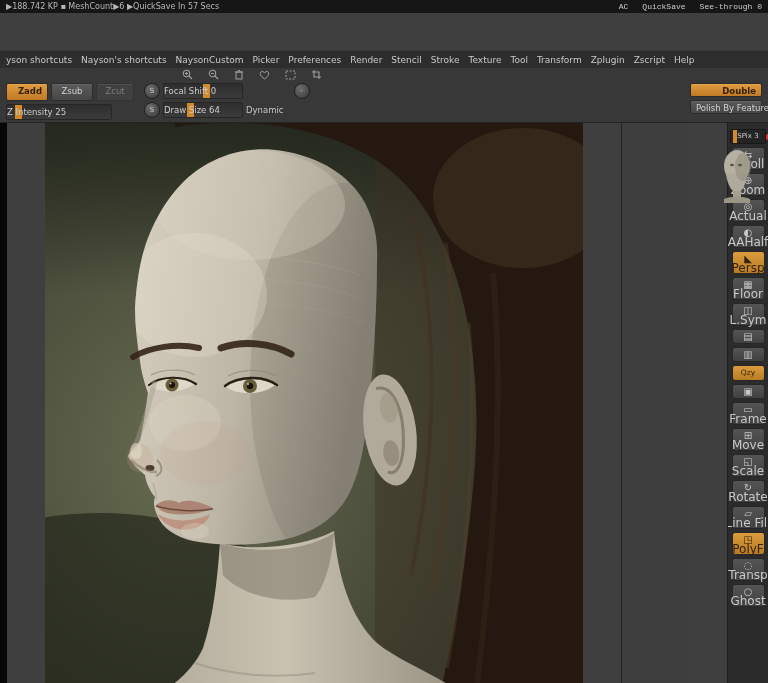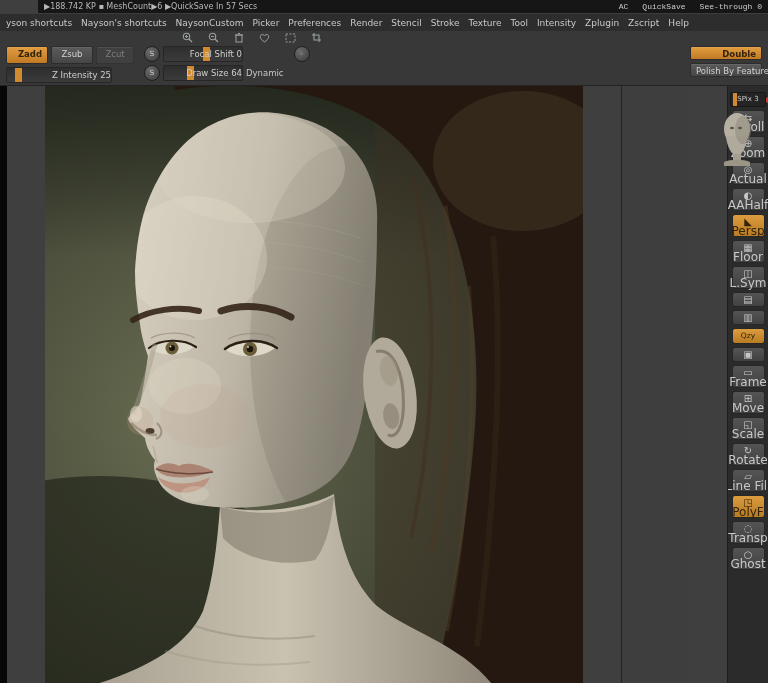--- a/index.html
+++ b/index.html
@@ -2,27 +2,27 @@
 <html><head>
 <meta charset="utf-8">
 <style>
   html,body{margin:0;padding:0;width:768px;height:683px;overflow:hidden;
     background:#3f3f3f;font-family:"DejaVu Sans","Liberation Sans",sans-serif;
     -webkit-font-smoothing:antialiased;}
   .app{width:768px;height:683px;display:flex;flex-direction:column;}
 
   
   .topbar{height:13px;background:#161616;color:#b8b8b8;font-size:8px;
-    display:flex;justify-content:space-between;align-items:center;padding:0 6px;flex:0 0 auto;margin-left:38px;}
+    display:flex;justify-content:space-between;align-items:center;padding:0 6px;flex:0 0 auto;}
   .topbar .right{display:flex;gap:14px;color:#cccccc;font-family:Liberation Mono, monospace;}
 
   
   .menubar{height:17px;background:#2d2d2d;border-top:1px solid #3c3c3c;
     display:flex;align-items:center;gap:9px;padding:0 6px;font-size:9px;color:#c9c9c9;flex:0 0 auto;
-    white-space:nowrap;overflow:hidden;}
+    white-space:nowrap;overflow:hidden;margin-top:37px;}
   .menubar span{cursor:default;}
 
   
   .iconstrip{height:13px;background:#383838;display:flex;align-items:center;gap:15px;
     padding-left:182px;flex:0 0 auto;}
   .iconstrip svg{display:block;}
 
   
   .toolbar{height:37px;background:#383838;display:flex;gap:10px;align-items:flex-start;
     padding:2px 6px 2px 6px;flex:0 0 auto;border-bottom:1px solid #232323;}
@@ -30,21 +30,21 @@
   .row{display:flex;gap:3px;align-items:center;}
   .btn{font-size:8.5px;color:#d2d2d2;background:linear-gradient(#5b5b5b,#464646);
     border:1px solid #2c2c2c;border-radius:2px;padding:1px 5px;height:14px;line-height:12px;
     box-shadow:inset 0 1px rgba(255,255,255,.08);text-align:center;white-space:nowrap;cursor:default;}
   .btn.orange{background:linear-gradient(#e29d40,#c07a24);color:#33230a;font-weight:bold;text-align:right;}
   .btn.disabled{color:#7d7d7d;background:#404040;border-color:#333;text-align:center;}
   .slider{position:relative;background:linear-gradient(#2e2e2e,#3b3b3b);
     border:1px solid #262626;border-radius:2px;height:14px;font-size:8.5px;color:#cdcdcd;
     overflow:hidden;cursor:default;}
   .slider .handle{position:absolute;top:0;bottom:0;width:7px;background:#d18a2e;}
-  .slider .slabel{position:relative;z-index:1;display:block;text-align:right;line-height:14px;white-space:nowrap;}
+  .slider .slabel{position:relative;z-index:1;display:block;text-align:left;line-height:14px;white-space:nowrap;}
   .circle-icon{width:14px;height:14px;border-radius:50%;flex:0 0 auto;
     background:radial-gradient(circle at 35% 30%,#6c6c6c,#3a3a3a);border:1px solid #1f1f1f;
     color:#cfcfcf;font-size:7px;text-align:center;line-height:14px;}
   .pointstxt{display:flex;flex-direction:column;gap:4px;font-size:8.5px;color:#d8d8d8;}
   .grpD{display:grid;grid-template-columns:repeat(5,auto);gap:3px 4px;}
   .grpE{margin-left:auto;display:flex;flex-direction:column;gap:3px;width:72px;}
   .grpE .btn{width:100%;box-sizing:border-box;}
   .dynlabel{font-size:8.5px;color:#c6c6c6;}
 
   
@@ -88,21 +88,21 @@
     <span>yson shortcuts</span>
     <span>Nayson's shortcuts</span>
     <span>NaysonCustom</span>
     <span>Picker</span>
     <span>Preferences</span>
     <span>Render</span>
     <span>Stencil</span>
     <span>Stroke</span>
     <span>Texture</span>
     <span>Tool</span>
-    <span>Intensity</span>
+    <span>Transform</span>
     <span>Zplugin</span>
     <span>Zscript</span>
     <span>Help</span>
   </div>
 
   <div class="iconstrip">
     <span>
         <svg width="11" height="11" viewBox="0 0 11 11">
           <circle cx="4.5" cy="4.5" r="3.2" fill="none" stroke="#9aa0a0" stroke-width="1.1"></circle>
           <line x1="7" y1="7" x2="10" y2="10" stroke="#9aa0a0" stroke-width="1.2"></line>

